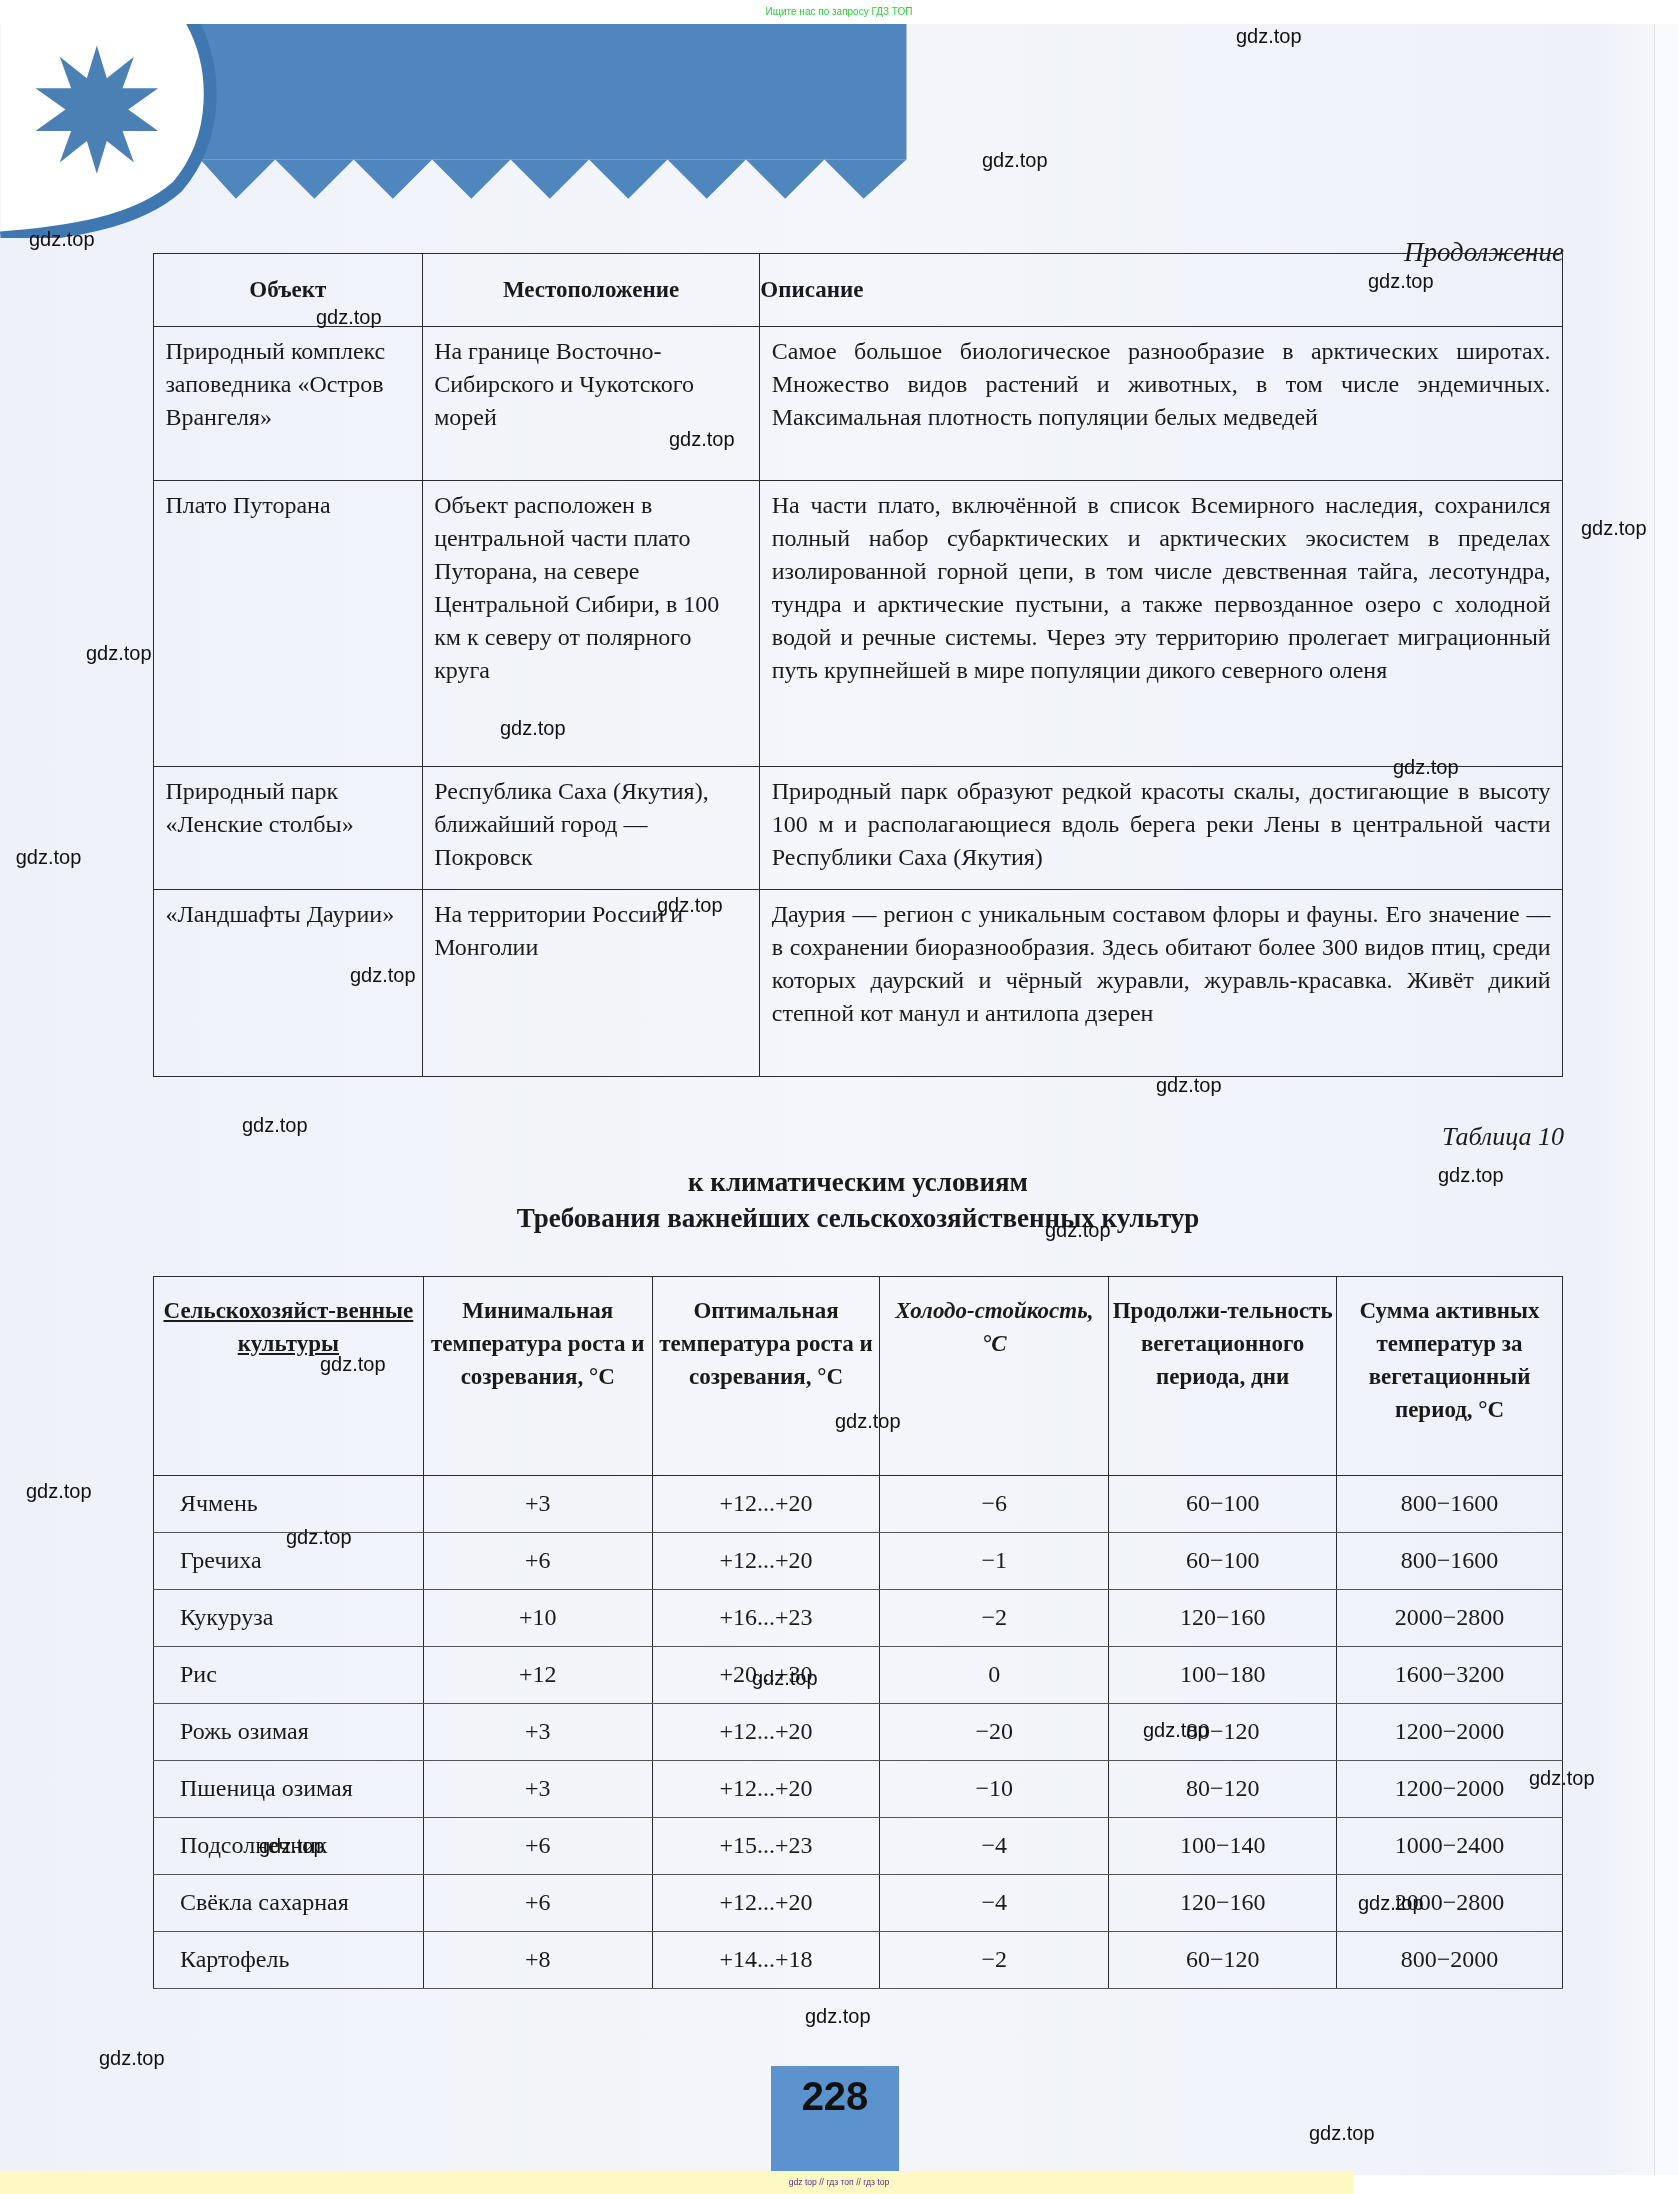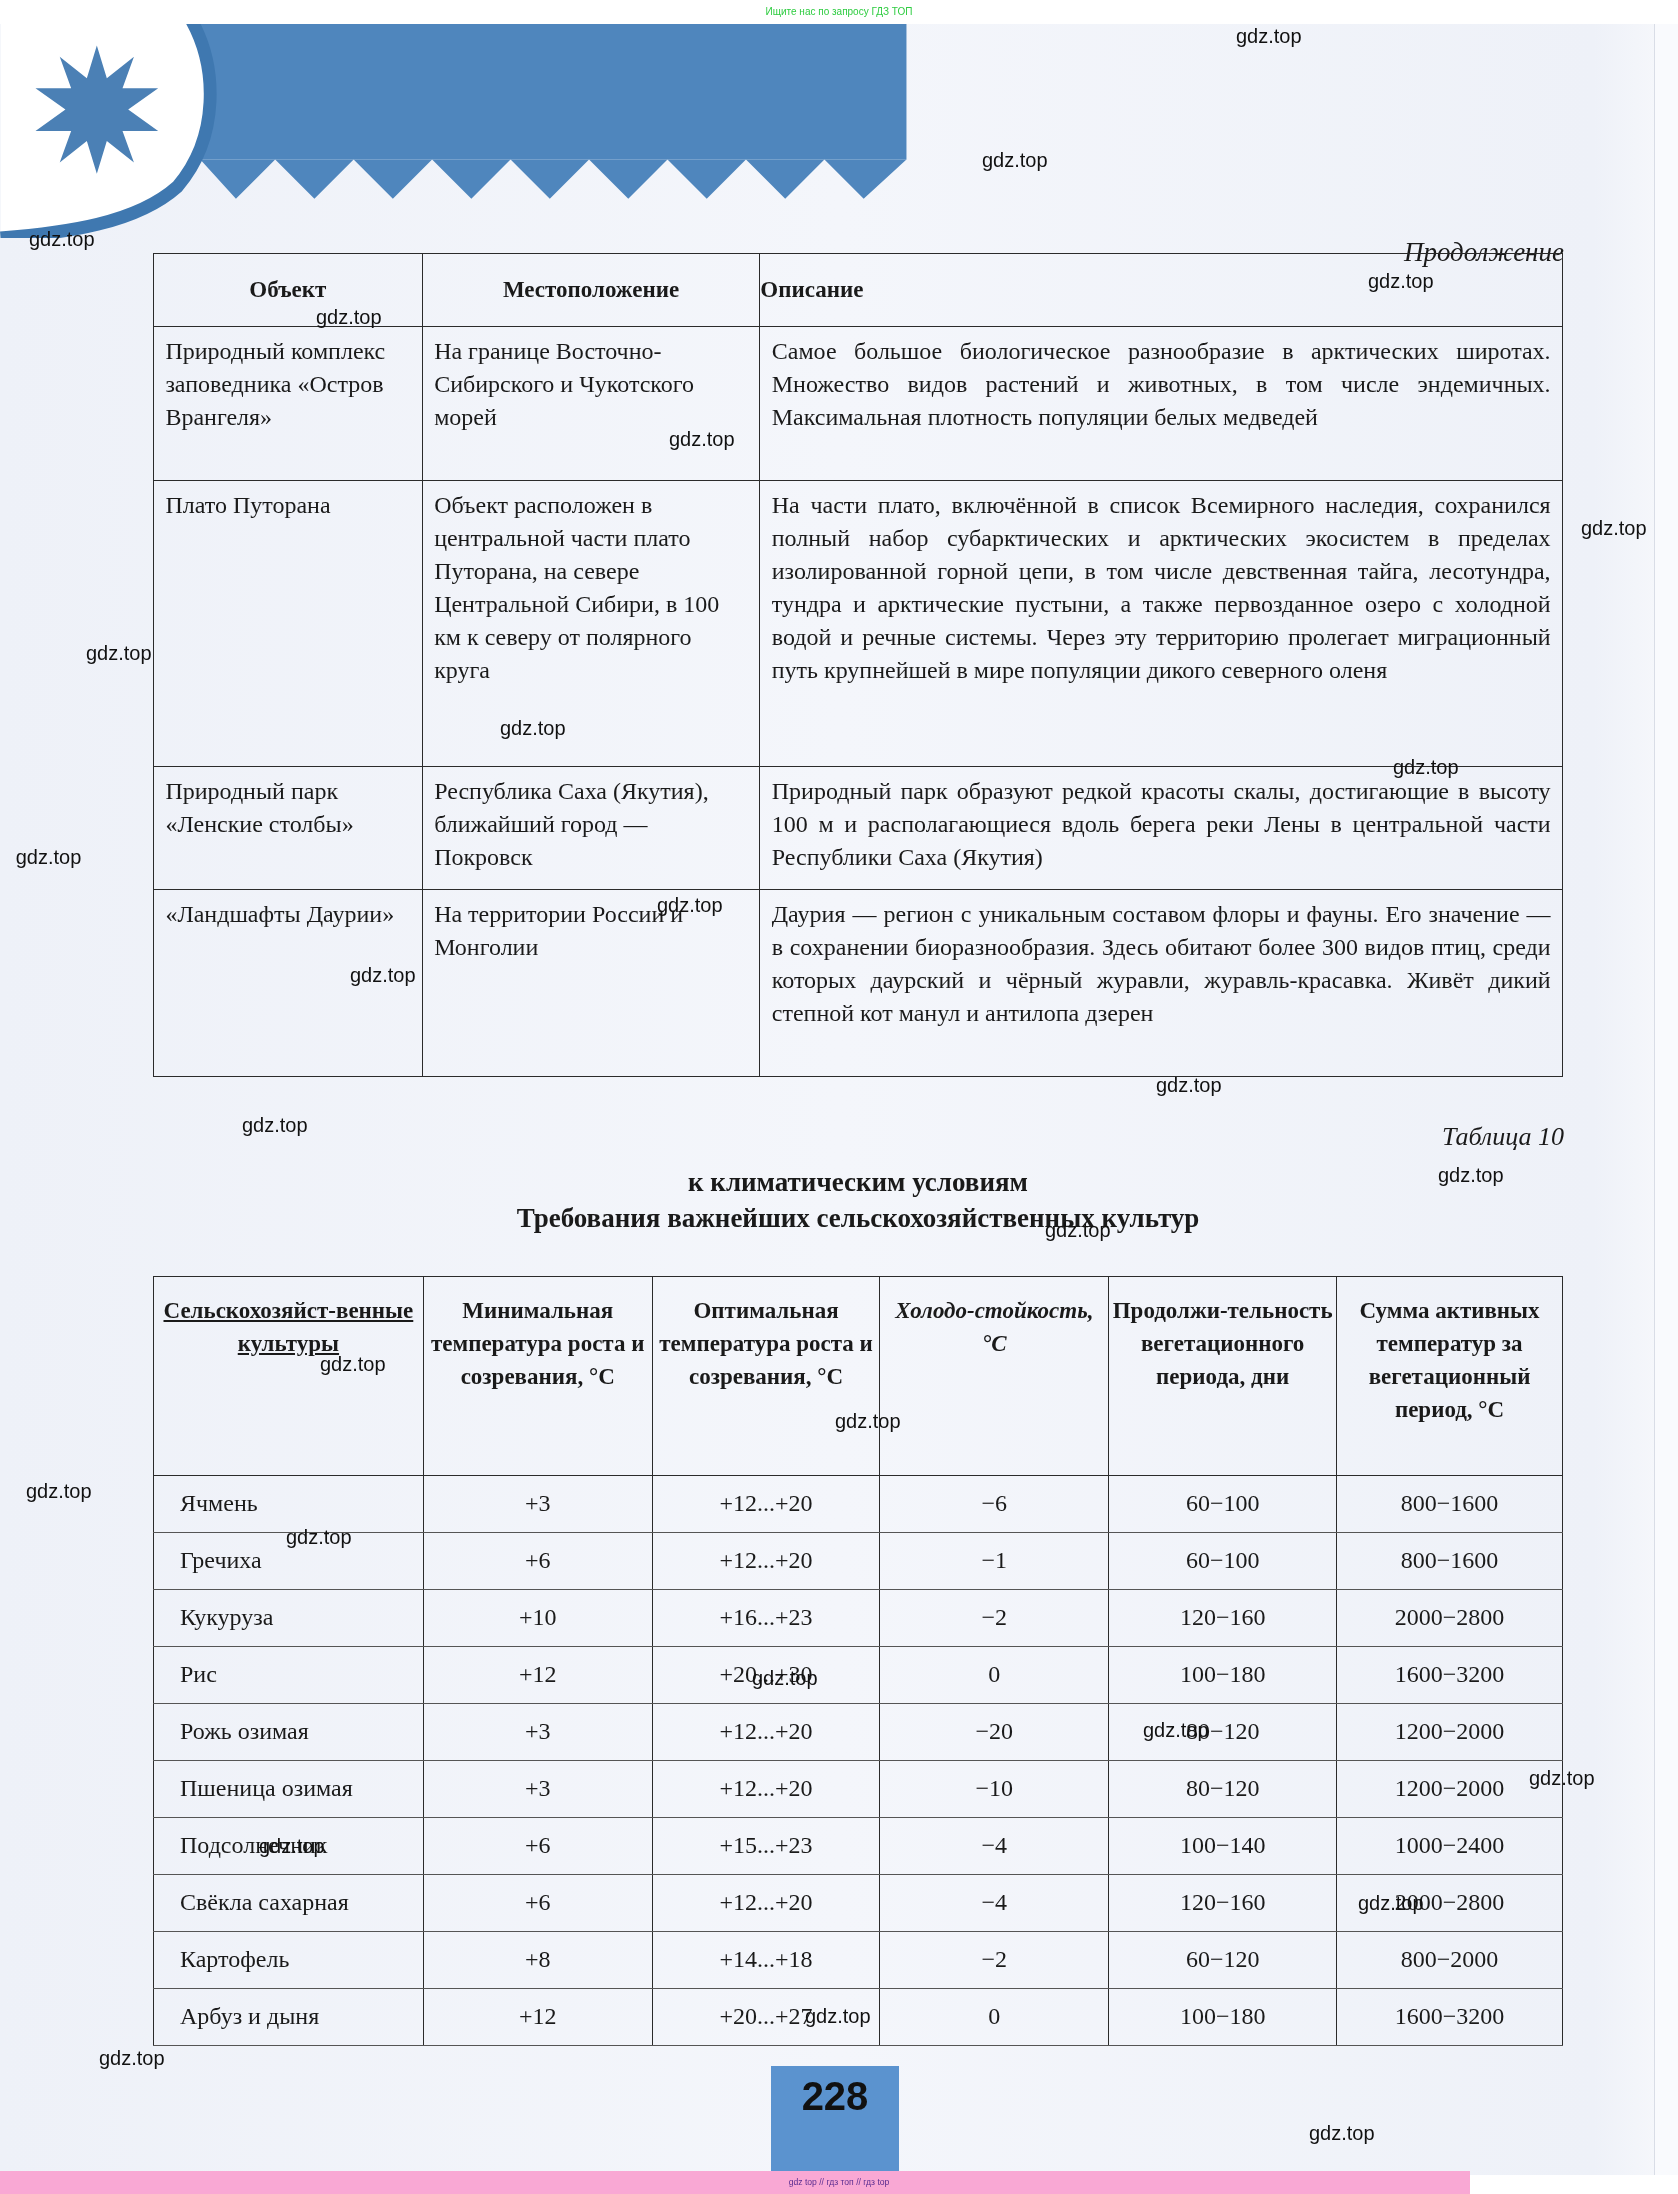--- a/index.html
+++ b/index.html
@@ -38,21 +38,21 @@
     .t2 th { font-weight: bold; font-size: 23px; line-height: 33px; height: 199px; vertical-align: top; padding-top: 17px; text-align: center; }
     .t2 td { height: 57px; vertical-align: middle; text-align: center; border-top: 0.7px solid #555; border-bottom: 0.7px solid #555; }
     .t2 td.crop { text-align: left; padding-left: 26px; }
     .t2 .w1 { width: 270px; text-decoration: underline; } .t2 .w2 { width: 229px; } .t2 .w3 { width: 228px; }
     .t2 .w4 { width: 229px; font-style: italic; } .t2 .w5 { width: 228px; } .t2 .w6 { width: 226px; }
 
     .page-num-box { position: absolute; left: 771px; top: 2042px; width: 128px; height: 107px; background: #5b93cf; }
     .page-num { position: absolute; left: 0; width: 100%; top: 8.6px; text-align: center;
       font-family: "Liberation Sans", sans-serif; font-weight: bold; font-size: 40px; color: #111; }
 
-    .bottom-strip { position: absolute; left: 0; top: 2171px; width: 1470px; height: 23.6px; background: #f9a8d4; }
+    .bottom-strip { position: absolute; left: 0; top: 2171px; width: 1354px; height: 23.6px; background: #fef9c3; }
     .bottom-text { position: absolute; top: 5.7px; left: 0; width: 1678px; text-align: center;
       font-family: "Liberation Sans", sans-serif; font-size: 8.6px; color: #5a2d91; }
   </style>
 </head>
 <body>
 
 <div class="top-strip">
   <div class="top-promo">Ищите нас по запросу ГДЗ ТОП</div>
 </div>
 
@@ -206,28 +206,20 @@
         <td>2000−2800</td>
       </tr>
       <tr>
         <td class="crop">Картофель</td>
         <td>+8</td>
         <td>+14...+18</td>
         <td>−2</td>
         <td>60−120</td>
         <td>800−2000</td>
       </tr>
-      <tr>
-        <td class="crop">Арбуз и дыня</td>
-        <td>+12</td>
-        <td>+20...+27</td>
-        <td>0</td>
-        <td>100−180</td>
-        <td>1600−3200</td>
-      </tr>
     </tbody>
   </table>
 
   <div class="watermark" style="left:320px; top:1329px;">gdz.top</div>
   <div class="watermark" style="left:835px; top:1386px;">gdz.top</div>
   <div class="watermark" style="left:26px; top:1456px;">gdz.top</div>
   <div class="watermark" style="left:286px; top:1502px;">gdz.top</div>
   <div class="watermark" style="left:752px; top:1643px;">gdz.top</div>
   <div class="watermark" style="left:1143px; top:1695px;">gdz.top</div>
   <div class="watermark" style="left:1529px; top:1743px;">gdz.top</div>

